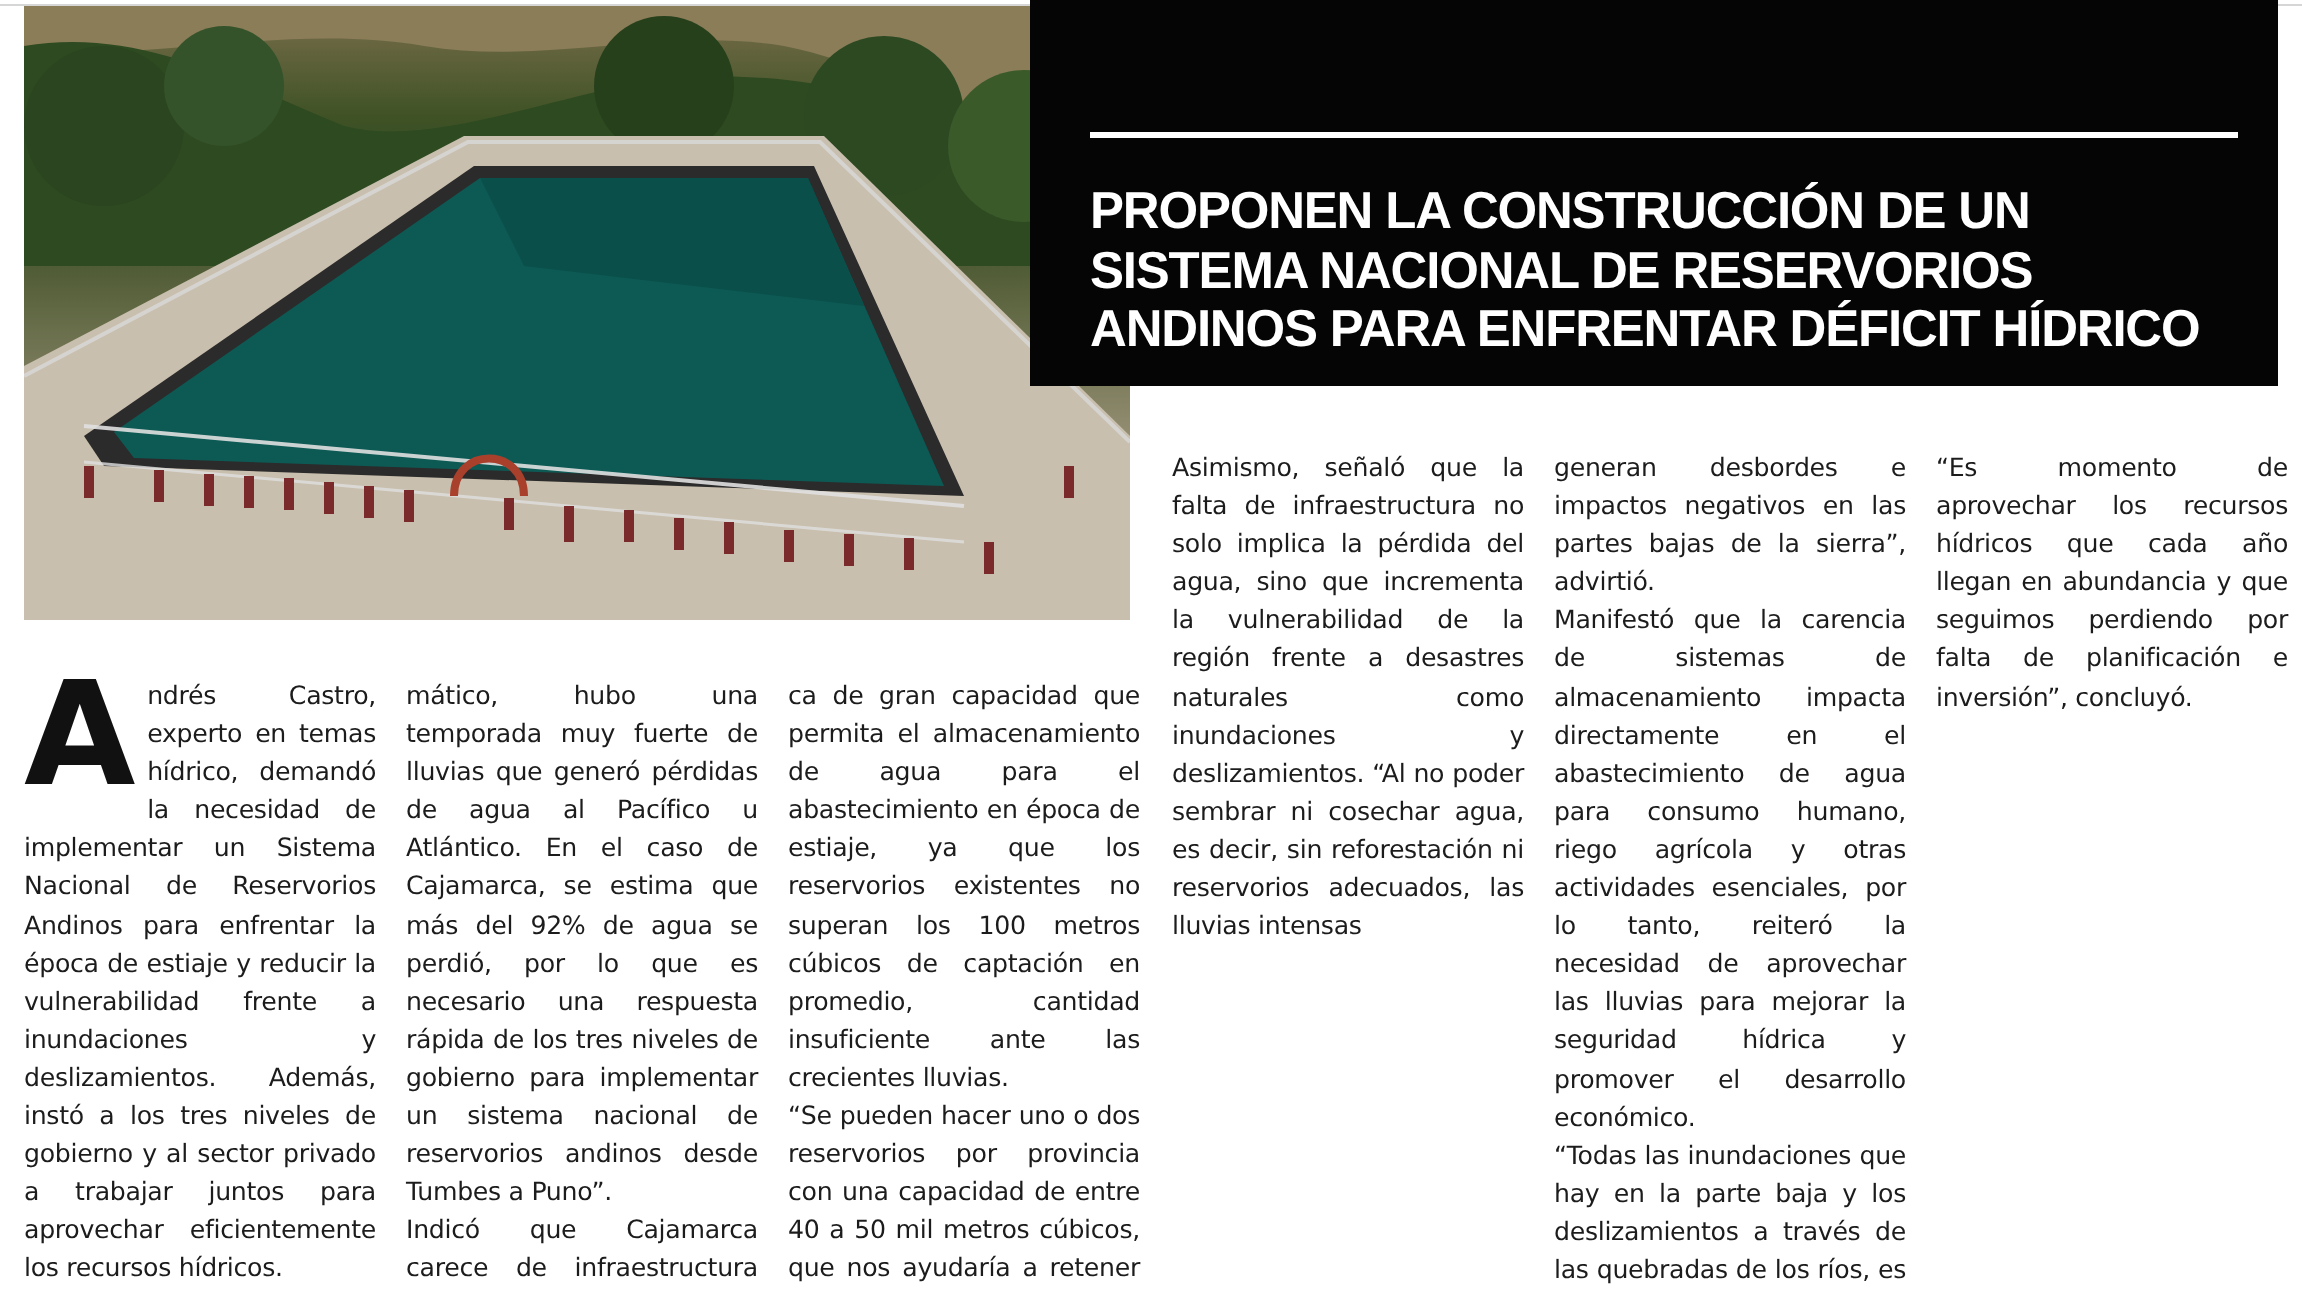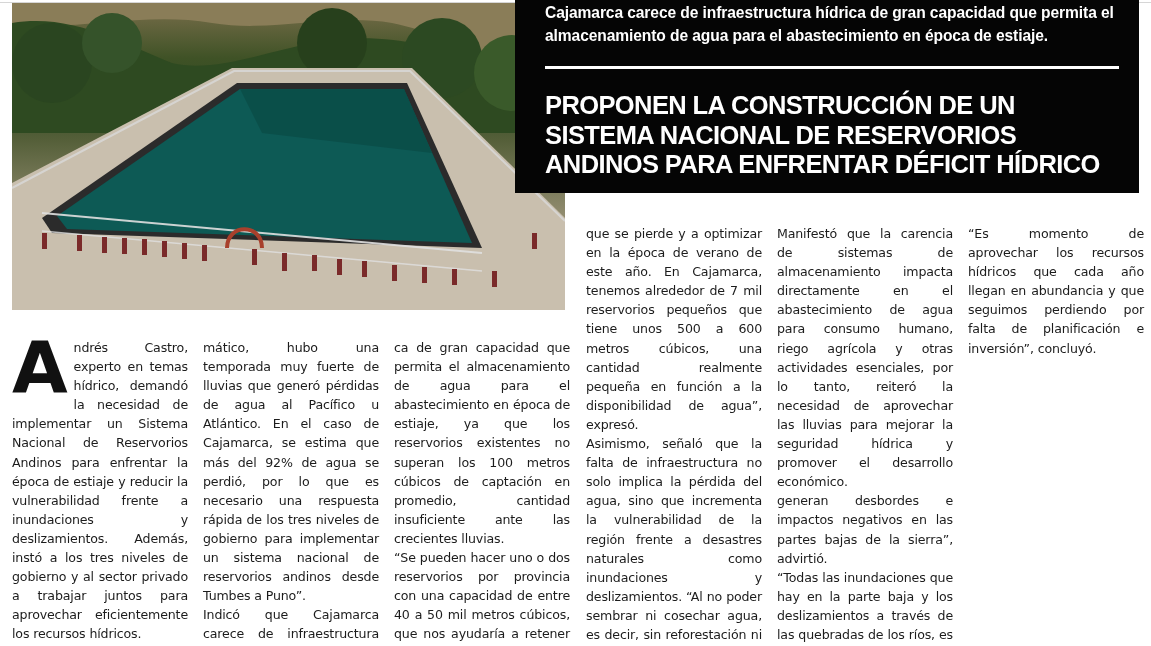--- a/index.html
+++ b/index.html
@@ -98,21 +98,20 @@
         <rect x="380" y="262" width="5" height="16"></rect>
       <rect x="410" y="264" width="5" height="16"></rect>
         <rect x="440" y="266" width="5" height="16"></rect>
       <rect x="480" y="268" width="5" height="16"></rect>
         <rect x="520" y="230" width="5" height="16"></rect>
     </g>
   </svg>
 </div>
 
 <div class="headbox">
-  <div class="deck">Cajamarca carece de infraestructura hídrica de gran capacidad que permita el almacenamiento de agua para el abastecimiento en época de estiaje.</div>
   <div class="rule"></div>
   <div class="headline">PROPONEN LA CONSTRUCCIÓN DE UN SISTEMA NACIONAL DE RESERVORIOS ANDINOS PARA ENFRENTAR DÉFICIT HÍDRICO</div>
 </div>
 
 <div class="col c1">
   <span class="dropcap">A</span>
   <p>ndrés Castro, experto en temas hídrico, demandó la necesidad de implementar un Sistema Nacional de Reservorios Andinos para enfrentar la época de estiaje y reducir la vulnerabilidad frente a inundaciones y deslizamientos. Además, instó a los tres niveles de gobierno y al sector privado a trabajar juntos para aprovechar eficientemente los recursos hídricos.</p>
   <p>“Por efectos del cambio cli-</p>
 </div>
 
@@ -120,25 +119,24 @@
   <p>mático, hubo una temporada muy fuerte de lluvias que generó pérdidas de agua al Pacífico u Atlántico. En el caso de Cajamarca, se estima que más del 92% de agua se perdió, por lo que es necesario una respuesta rápida de los tres niveles de gobierno para implementar un sistema nacional de reservorios andinos desde Tumbes a Puno”.</p>
   <p>Indicó que Cajamarca carece de infraestructura hídri-</p>
 </div>
 
 <div class="col c3">
   <p>ca de gran capacidad que permita el almacenamiento de agua para el abastecimiento en época de estiaje, ya que los reservorios existentes no superan los 100 metros cúbicos de captación en promedio, cantidad insuficiente ante las crecientes lluvias.</p>
   <p>“Se pueden hacer uno o dos reservorios por provincia con una capacidad de entre 40 a 50 mil metros cúbicos, que nos ayudaría a retener esa agua de lluvia</p>
 </div>
 
 <div class="col c4">
-  <p>que se pierde y a optimizar en la época de verano de este año. En Cajamarca, tenemos alrededor de 7 mil reservorios pequeños que tiene unos 500 a 600 metros cúbicos, una cantidad realmente pequeña en función a la disponibilidad de agua”, expresó.</p>
   <p>Asimismo, señaló que la falta de infraestructura no solo implica la pérdida del agua, sino que incrementa la vulnerabilidad de la región frente a desastres naturales como inundaciones y deslizamientos. “Al no poder sembrar ni cosechar agua, es decir, sin reforestación ni reservorios adecuados, las lluvias intensas</p>
 </div>
 
 <div class="col c5">
+  <p>generan desbordes e impactos negativos en las partes bajas de la sierra”, advirtió.</p>
   <p>Manifestó que la carencia de sistemas de almacenamiento impacta directamente en el abastecimiento de agua para consumo humano, riego agrícola y otras actividades esenciales, por lo tanto, reiteró la necesidad de aprovechar las lluvias para mejorar la seguridad hídrica y promover el desarrollo económico.</p>
-  <p>generan desbordes e impactos negativos en las partes bajas de la sierra”, advirtió.</p>
   <p>“Todas las inundaciones que hay en la parte baja y los deslizamientos a través de las quebradas de los ríos, es consecuencia de</p>
 </div>
 
 <div class="col c6">
   <p>“Es momento de aprovechar los recursos hídricos que cada año llegan en abundancia y que seguimos perdiendo por falta de planificación e inversión”, concluyó.</p>
 </div>
 
 </body></html>

